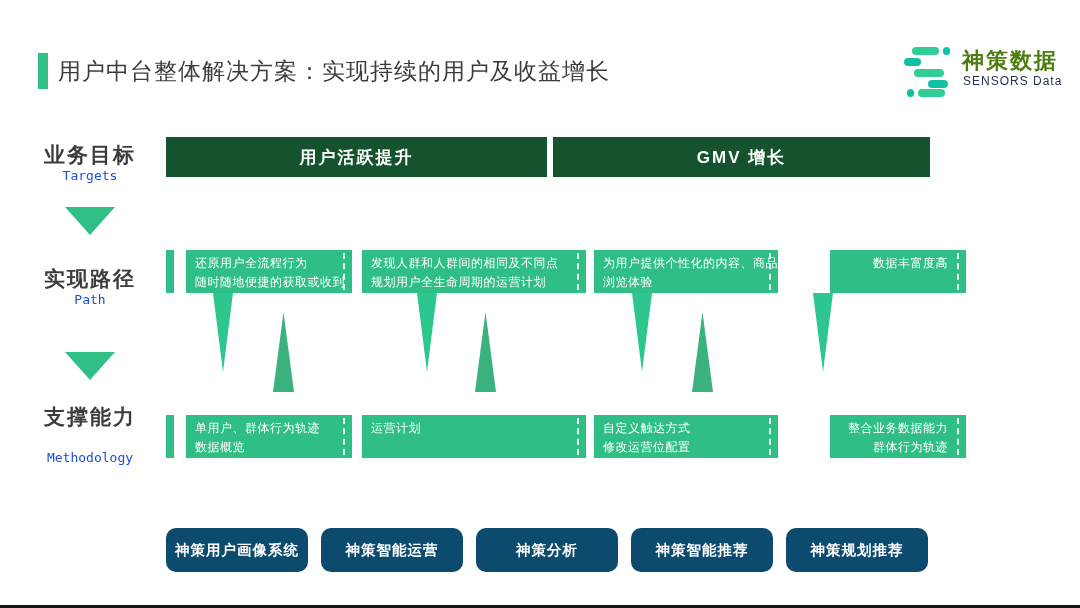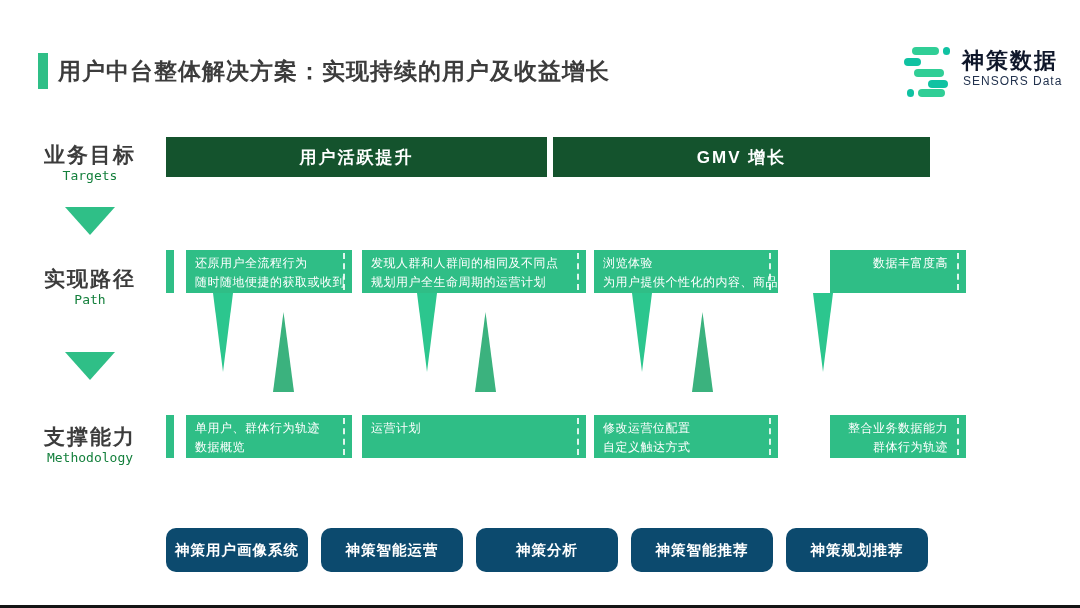--- a/index.html
+++ b/index.html
@@ -2,41 +2,41 @@
 <html><head>
 <meta charset="utf-8">
 <style>
   html,body{margin:0;padding:0;background:#fff;}
   body{font-family:"Liberation Sans","DejaVu Sans",sans-serif;}
   .page{position:relative;width:1080px;height:608px;background:#fff;overflow:hidden;}
   .bottom-edge{position:absolute;left:0;bottom:0;width:100%;height:3px;background:#141414;}
 
   
   .accent-bar{position:absolute;left:38px;top:53px;width:10px;height:36px;background:#2FBF87;}
-  .page-title{position:absolute;left:58px;top:56px;font-size:23px;font-weight:700;color:#3C3C3C;letter-spacing:1px;}
+  .page-title{position:absolute;left:58px;top:56px;font-size:23px;font-weight:400;color:#3C3C3C;letter-spacing:1px;}
   .logo{position:absolute;left:900px;top:42px;width:165px;height:58px;}
   .logo-mark{position:absolute;left:0;top:2px;width:52px;height:52px;}
   .logo-mark i{position:absolute;height:8px;border-radius:4px;background:#30CE96;}
   .lm-r1a{left:12px;top:3px;width:27px;}
   .lm-r1b{left:43px;top:3px;width:7px;background:#10C2A2 !important;}
   .lm-r2{left:4px;top:14px;width:17px;background:#10C2A2 !important;}
   .lm-r3{left:14px;top:25px;width:30px;}
   .lm-r4{left:28px;top:36px;width:20px;background:#10C2A2 !important;}
   .lm-r5a{left:7px;top:45px;width:7px;background:#10C2A2 !important;}
   .lm-r5b{left:18px;top:45px;width:27px;}
-  .logo-cn{position:absolute;left:62px;top:4px;font-size:22px;font-weight:700;color:#0f172a;letter-spacing:2px;}
+  .logo-cn{position:absolute;left:62px;top:4px;font-size:22px;font-weight:700;color:#4d7c0f;letter-spacing:2px;}
   .logo-en{position:absolute;left:63px;top:32px;font-size:12px;color:#22324E;letter-spacing:1px;}
 
   
   .side{position:absolute;left:15px;top:0;width:150px;text-align:center;color:#3C3C3C;}
   .side .cn{position:absolute;width:100%;font-size:21px;font-weight:700;letter-spacing:2px;}
-  .side .en{position:absolute;width:100%;font-size:13px;color:#15803d;font-family:"DejaVu Sans Mono",monospace;}
+  .side .en{position:absolute;width:100%;font-size:13px;color:#1d4ed8;font-family:"DejaVu Sans Mono",monospace;}
   .cn-targets{top:141px;} .en-targets{top:168px;}
   .cn-path{top:265px;}    .en-path{top:292px;}
-  .cn-method{top:423px;}  .en-method{top:450px;}
+  .cn-method{top:403px;}  .en-method{top:450px;}
   .big-arrow{position:absolute;left:50px;width:50px;height:28px;background:#2FBF87;
              clip-path:polygon(0 0,100% 0,50% 100%);}
   .arrow-1{top:207px;} .arrow-2{top:352px;}
 
   
   .content{position:absolute;left:166px;top:0;width:764px;height:608px;}
   .goal-bar{position:absolute;top:137px;height:40px;background:#14532d;color:#fff;
             display:flex;align-items:center;justify-content:center;
             font-size:17px;font-weight:700;letter-spacing:2px;}
   .goal-1{left:0;width:381px;} .goal-2{left:387px;width:377px;}
@@ -129,22 +129,22 @@
         <span class="ln">还原用户全流程行为</span>
         <span class="ln">随时随地便捷的获取或收到</span>
         <span class="dash"></span>
       </div>
       <div class="gbox b2">
         <span class="ln">发现人群和人群间的相同及不同点</span>
         <span class="ln">规划用户全生命周期的运营计划</span>
         <span class="dash"></span>
       </div>
       <div class="gbox b3">
+        <span class="ln">为用户提供个性化的内容、商品</span>
         <span class="ln">浏览体验</span>
-        <span class="ln">为用户提供个性化的内容、商品</span>
         <span class="dash"></span>
       </div>
       <div class="gbox b4">
         <span class="ln">数据丰富度高</span>
         <span class="ln"></span>
         <span class="dash"></span>
       </div>
     </div>
 
     <div class="tri tri-down td1"></div>
@@ -160,22 +160,22 @@
       <div class="gbox b1">
         <span class="ln">单用户、群体行为轨迹</span>
         <span class="ln">数据概览</span>
         <span class="dash"></span>
       </div>
       <div class="gbox b2">
         <span class="ln">运营计划</span>
         <span class="dash"></span>
       </div>
       <div class="gbox b3">
+        <span class="ln">自定义触达方式</span>
         <span class="ln">修改运营位配置</span>
-        <span class="ln">自定义触达方式</span>
         <span class="dash"></span>
       </div>
       <div class="gbox b4">
         <span class="ln">整合业务数据能力</span>
         <span class="ln">群体行为轨迹</span>
         <span class="dash"></span>
       </div>
     </div>
 
     <div class="product p1">神策用户画像系统</div>

